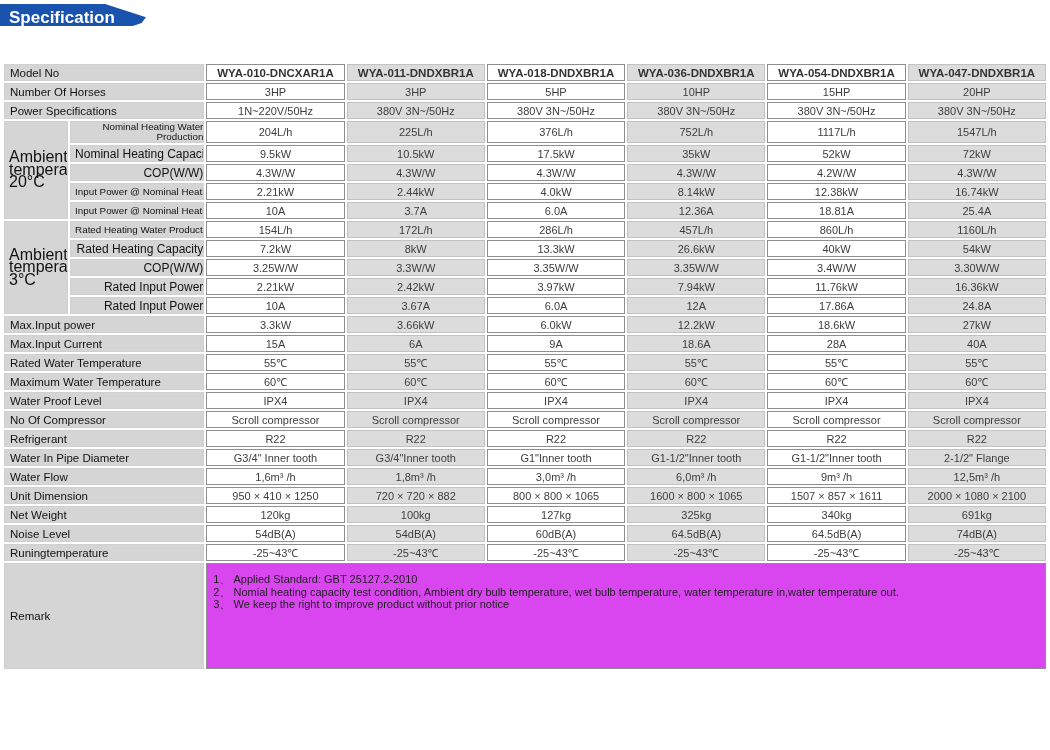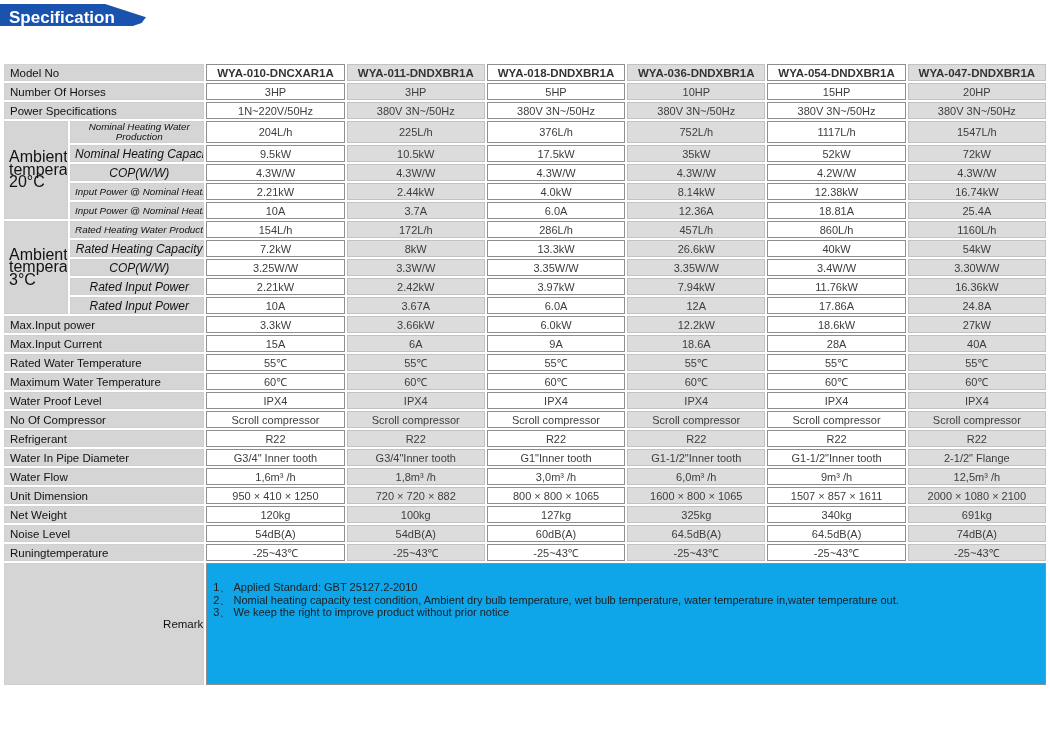--- a/index.html
+++ b/index.html
@@ -8,31 +8,31 @@
     color:#fff;font-size:17px;font-weight:bold;line-height:28px;padding-left:9px;
     box-sizing:border-box;clip-path:polygon(0 0,72% 0,100% 60%,97% 86%,91% 100%,0 100%);}
   table.spec{border-collapse:separate;border-spacing:2px;table-layout:fixed;
     margin:62px 0 0 2px;width:1046px;}
   td{height:15px;padding:0;overflow:hidden;box-sizing:content-box;}
   td.label{background:#d5d5d5;border:1px solid #d0d0d0;font-size:11.5px;color:#121212;
     padding-left:5px;white-space:nowrap;text-align:left;margin-top:24px;}
   td.group{background:#d5d5d5;border:1px solid #d0d0d0;font-size:16px;color:#121212;
     line-height:12.5px;padding-left:4px;vertical-align:middle;white-space:normal;}
   td.sub{background:#d5d5d5;border:1px solid #d0d0d0;font-size:12px;color:#121212;
-    padding-left:4px;white-space:nowrap;text-align:center;font-style:italic;}
+    padding-left:4px;white-space:nowrap;text-align:right;}
   td.sub.s{font-size:9.8px;}
   td.sub.xs{font-size:9.8px;white-space:normal;line-height:10px;}
   td.val{text-align:center;font-size:11px;color:#3d3d3d;}
   td.val.w{background:#ffffff;border:1px solid #8e8e8e;}
   td.val.g{background:#dcdcdc;border:1px solid #c2c2c2;}
   td.val.model{font-size:11.5px;color:#333;font-weight:bold;}
   td.remark-label{background:#d5d5d5;border:1px solid #d0d0d0;font-size:11.5px;color:#121212;
-    padding-left:5px;vertical-align:middle;text-align:right;}
-  td.remark-box{background:#0ea5e9;border:1px solid #8e8e8e;vertical-align:top;text-align:left;
-    padding:17px 6px;font-size:11px;color:#1e1e1e;line-height:12.5px;height:86px;white-space:normal;}
+    padding-left:5px;vertical-align:middle;text-align:left;}
+  td.remark-box{background:#d946ef;border:1px solid #8e8e8e;vertical-align:top;text-align:left;
+    padding:9px 6px;font-size:11px;color:#1e1e1e;line-height:12.5px;height:86px;white-space:normal;}
 </style>
 </head>
 <body>
 
 <div class="banner">
   <span>Specification</span>
 </div>
 
 <table class="spec">
   <colgroup>

